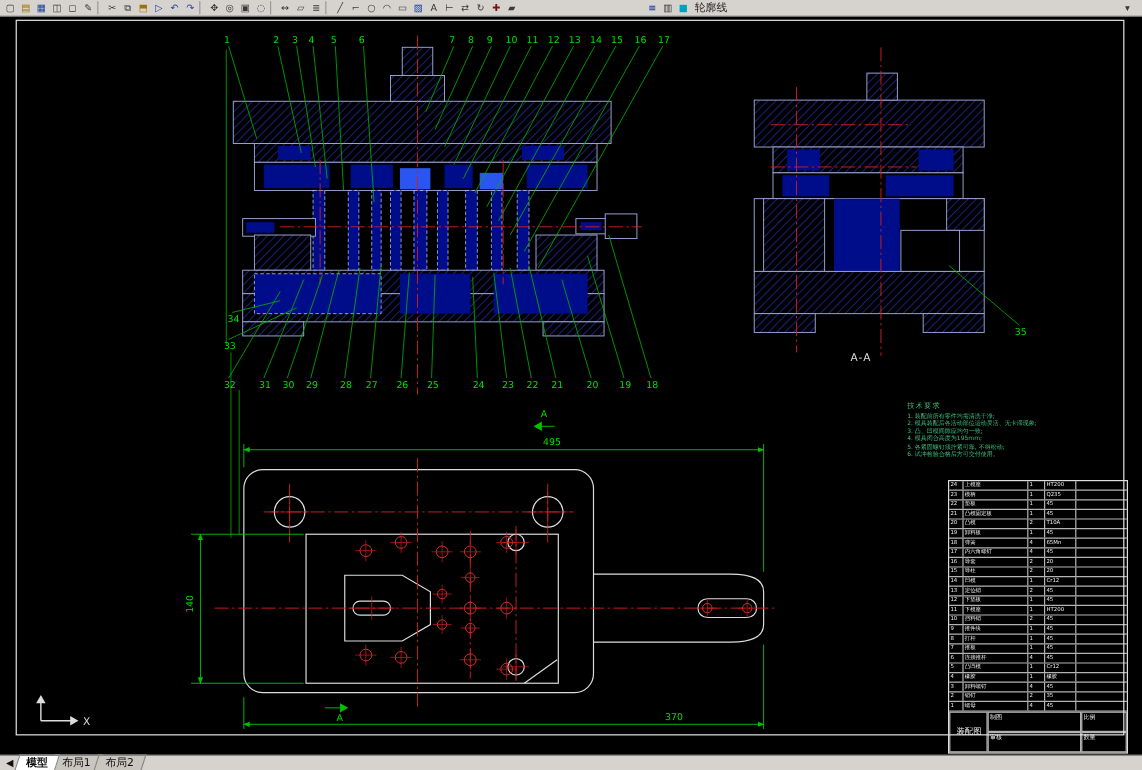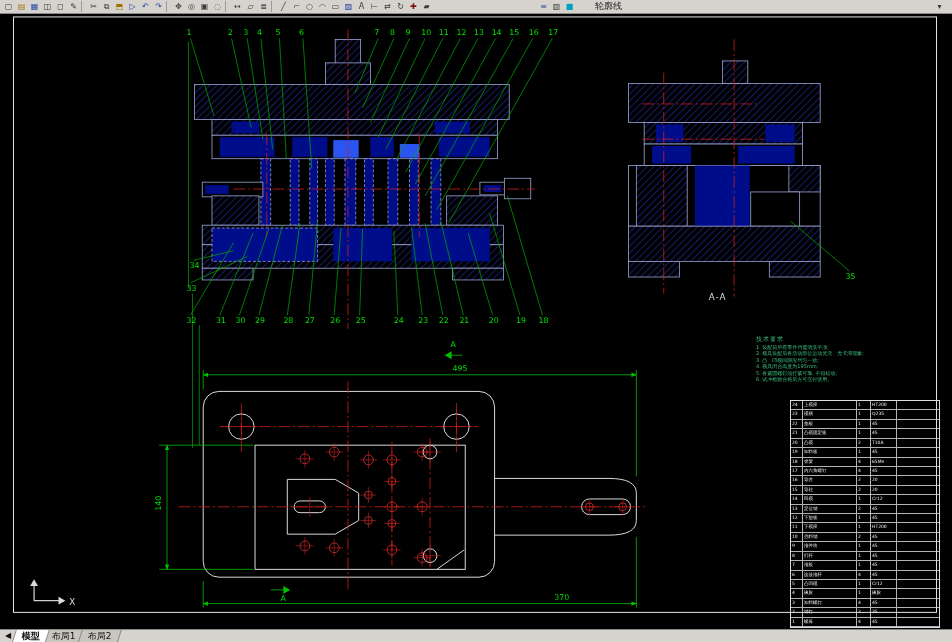--- a/index.html
+++ b/index.html
@@ -5,21 +5,21 @@
   html,body{margin:0;padding:0;background:#000;}
   #app{position:relative;width:952px;height:642px;overflow:hidden;background:#000;
        font-family:"DejaVu Sans",sans-serif;}
   
   .toolbar{position:absolute;top:0;left:0;width:100%;height:14px;background:#d6d3ce;
            border-bottom:1px solid #8a8a8a;display:flex;align-items:center;padding:0 2px;box-sizing:border-box;}
   .tbicon{display:inline-block;width:13px;height:12px;font-size:8px;line-height:12px;text-align:center;
           cursor:default;flex:0 0 auto;}
   .tbsep{display:inline-block;width:4px;height:11px;border-left:1px solid #9a9a9a;margin:0 1px;flex:0 0 auto;}
   .tbgap{display:inline-block;height:1px;flex:0 0 auto;}
-  .layer-label{font-size:9px;color:#222;margin-left:19px;white-space:nowrap;}
+  .layer-label{font-size:9px;color:#222;margin-left:3px;white-space:nowrap;}
   .tb-right{margin-left:auto;margin-right:4px;}
   
   .canvas{position:absolute;top:14px;left:0;width:952px;height:615px;background:#000;}
   .canvas svg{position:absolute;top:0;left:0;}
   svg text{font-family:"DejaVu Sans",sans-serif;}
   .lead{stroke:#00b000;stroke-width:.7;}
   .co{fill:#00e000;font-size:8px;}
   .dim{fill:#00dd00;font-size:8px;}
   .wl{fill:#dddddd;font-size:9px;letter-spacing:1px;}
   .red{stroke:#cf1f1f;stroke-width:.8;stroke-dasharray:12 3 2 3;fill:none;}
@@ -561,20 +561,27 @@
             <span class="bc c4"></span>
           </div>
           <div class="bomrow">
             <span class="bc c0">1</span>
             <span class="bc c1">螺母</span>
             <span class="bc c2">4</span>
             <span class="bc c3">45</span>
             <span class="bc c4"></span>
           </div>
         </div>
+      <div class="bomtitle">
+        <span class="bt">制图</span>
+        <span class="bt big">装配图</span>
+        <span class="bt">比例</span>
+        <span class="bt">审核</span>
+        <span class="bt">数量</span>
+      </div>
     </div>
   </div>
 
   <div class="tabbar">
     <span class="tabnav">◀</span>
     <span class="tab active"><span>模型</span></span>
     <span class="tab"><span>布局1</span></span>
     <span class="tab"><span>布局2</span></span>
   </div>
 

